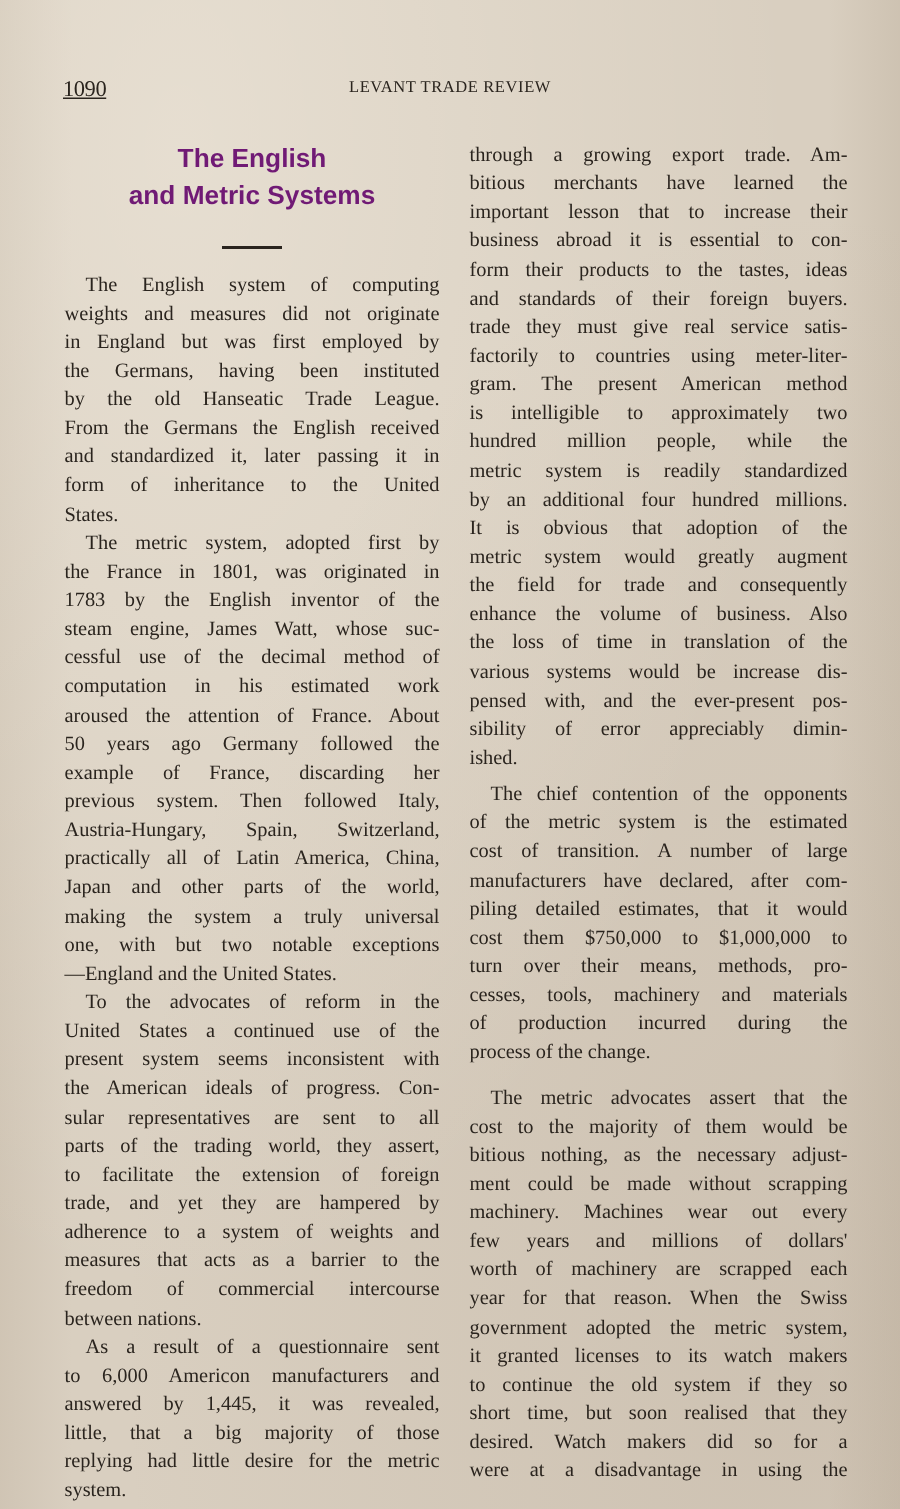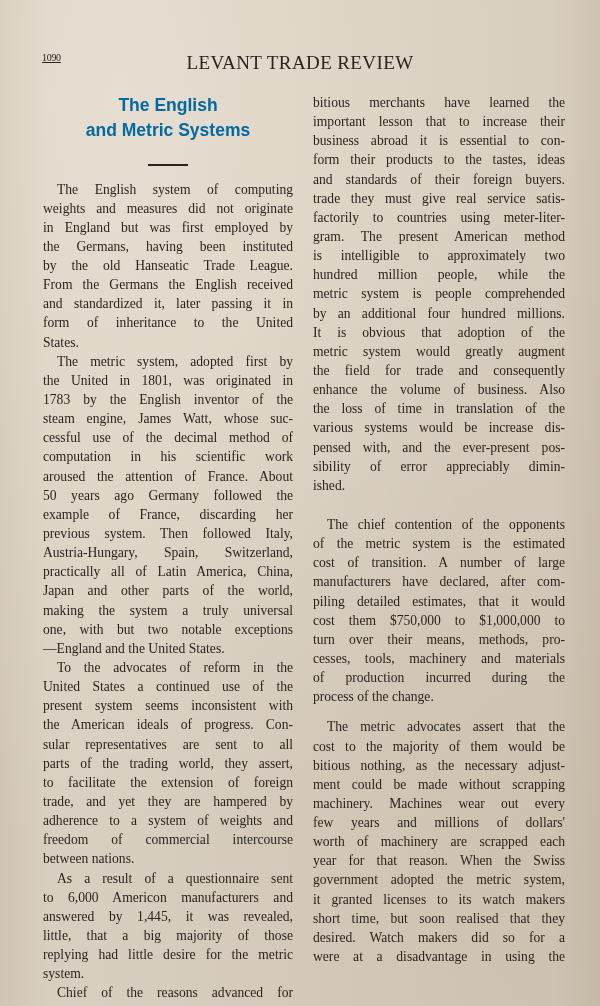--- a/index.html
+++ b/index.html
@@ -28,31 +28,31 @@
       position: absolute;
       top: 52px;
       left: 40px;
       width: 520px;
       height: 20px;
     }
     .page-number {
       position: absolute;
       left: 2px;
       top: 0;
-      font-size: 10px;
+      font-size: 15px;
       letter-spacing: -0.3px;
       text-decoration: underline;
     }
     .journal-title {
       position: absolute;
       left: 0;
       width: 520px;
       text-align: center;
       top: 0;
-      font-size: 19px;
+      font-size: 11px;
       letter-spacing: 0.4px;
     }
     .col {
       position: absolute;
       top: 93px;
       font-size: 13.6px;
       line-height: 19.15px;
       text-align: justify;
     }
     .col-left {
@@ -64,21 +64,21 @@
       width: 252px;
       top: 93px;
     }
     .article-title {
       text-align: center;
       font-family: "Liberation Sans", "DejaVu Sans", sans-serif;
       font-weight: bold;
       font-size: 17.5px;
       line-height: 25px;
       margin: 0 0 0 0;
-      color: #0369a1;
+      color: #701a75;
     }
     .title-rule {
       width: 40px;
       height: 1.5px;
       background: #2a241e;
       margin: 21px auto 14px auto;
     }
     .line {
       display: block;
       text-align: justify;
@@ -118,25 +118,25 @@
       <span class="line">the Germans, having been instituted</span>
       <span class="line">by the old Hanseatic Trade League.</span>
       <span class="line">From the Germans the English received</span>
       <span class="line">and standardized it, later passing it in</span>
       <span class="line">form of inheritance to the United</span>
       <span class="line last">States.</span>
     </div>
 
     <div class="para">
       <span class="line ind">The metric system, adopted first by</span>
-      <span class="line">the United in 1801, was originated in</span>
+      <span class="line">the France in 1801, was originated in</span>
       <span class="line">1783 by the English inventor of the</span>
       <span class="line">steam engine, James Watt, whose suc-</span>
       <span class="line">cessful use of the decimal method of</span>
-      <span class="line">computation in his scientific work</span>
+      <span class="line">computation in his estimated work</span>
       <span class="line">aroused the attention of France. About</span>
       <span class="line">50 years ago Germany followed the</span>
       <span class="line">example of France, discarding her</span>
       <span class="line">previous system.  Then followed Italy,</span>
       <span class="line">Austria-Hungary, Spain, Switzerland,</span>
       <span class="line">practically all of Latin America, China,</span>
       <span class="line">Japan and other parts of the world,</span>
       <span class="line">making the system a truly universal</span>
       <span class="line">one, with but two notable exceptions</span>
       <span class="line last">—England and the United States.</span>
@@ -145,20 +145,21 @@
     <div class="para">
       <span class="line ind">To the advocates of reform in the</span>
       <span class="line">United States a continued use of the</span>
       <span class="line">present system seems inconsistent with</span>
       <span class="line">the American ideals of progress.  Con-</span>
       <span class="line">sular representatives are sent to all</span>
       <span class="line">parts of the trading world, they assert,</span>
       <span class="line">to facilitate the extension of foreign</span>
       <span class="line">trade, and yet they are hampered by</span>
       <span class="line">adherence to a system of weights and</span>
+      <span class="line">measures that acts as a barrier to the</span>
       <span class="line">freedom of commercial intercourse</span>
       <span class="line last">between nations.</span>
     </div>
 
     <div class="para">
       <span class="line ind">As a result of a questionnaire sent</span>
       <span class="line">to 6,000 Americon manufacturers and</span>
       <span class="line">answered by 1,445, it was revealed,</span>
       <span class="line">little, that a big majority of those</span>
       <span class="line">replying had little desire for the metric</span>
@@ -166,44 +167,45 @@
     </div>
 
     <div class="para">
       <span class="line ind">Chief of the reasons advanced for</span>
 
     </div>
   </div>
 
   <div class="col col-right">
     <div class="para">
+      <span class="line">through a growing export trade.  Am-</span>
       <span class="line">bitious merchants have learned the</span>
       <span class="line">important lesson that to increase their</span>
       <span class="line">business abroad it is essential to con-</span>
       <span class="line">form their products to the tastes, ideas</span>
       <span class="line">and standards of their foreign buyers.</span>
       <span class="line">trade they must give real service satis-</span>
       <span class="line">factorily to countries using meter-liter-</span>
       <span class="line">gram.  The present American method</span>
       <span class="line">is intelligible to approximately two</span>
       <span class="line">hundred million people, while the</span>
-      <span class="line">metric system is people comprehended</span>
+      <span class="line">metric system is readily standardized</span>
       <span class="line">by an additional four hundred millions.</span>
       <span class="line">It is obvious that adoption of the</span>
       <span class="line">metric system would greatly augment</span>
       <span class="line">the field for trade and consequently</span>
       <span class="line">enhance the volume of business.  Also</span>
       <span class="line">the loss of time in translation of the</span>
       <span class="line">various systems would be increase dis-</span>
       <span class="line">pensed with, and the ever-present pos-</span>
       <span class="line">sibility of error appreciably dimin-</span>
       <span class="line last">ished.</span>
     </div>
 
-    <div class="para gap" style="margin-top:20px">
+    <div class="para gap" style="margin-top:5px">
       <span class="line ind">The chief contention of the opponents</span>
       <span class="line">of the metric system is the estimated</span>
       <span class="line">cost of transition.  A number of large</span>
       <span class="line">manufacturers have declared, after com-</span>
       <span class="line">piling detailed estimates, that it would</span>
       <span class="line">cost them $750,000 to $1,000,000 to</span>
       <span class="line">turn over their means, methods, pro-</span>
       <span class="line">cesses, tools, machinery and materials</span>
       <span class="line">of production incurred during the</span>
       <span class="line last">process of the change.</span>
@@ -213,20 +215,21 @@
       <span class="line ind">The metric advocates assert that the</span>
       <span class="line">cost to the majority of them would be</span>
       <span class="line">bitious nothing, as the necessary adjust-</span>
       <span class="line">ment could be made without scrapping</span>
       <span class="line">machinery.  Machines wear out every</span>
       <span class="line">few years and millions of dollars'</span>
       <span class="line">worth of machinery are scrapped each</span>
       <span class="line">year for that reason.  When the Swiss</span>
       <span class="line">government adopted the metric system,</span>
       <span class="line">it granted licenses to its watch makers</span>
+      <span class="line">to continue the old system if they so</span>
       <span class="line">short time, but soon realised that they</span>
       <span class="line">desired.  Watch makers did so for a</span>
       <span class="line">were at a disadvantage in using the</span>
 
     </div>
   </div>
 
 </div>
 
 </body></html>

